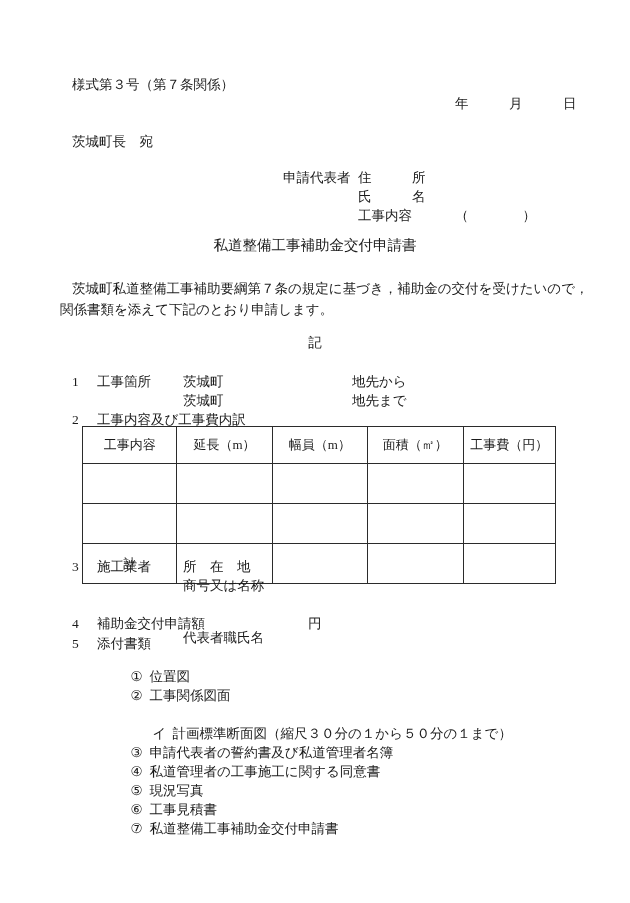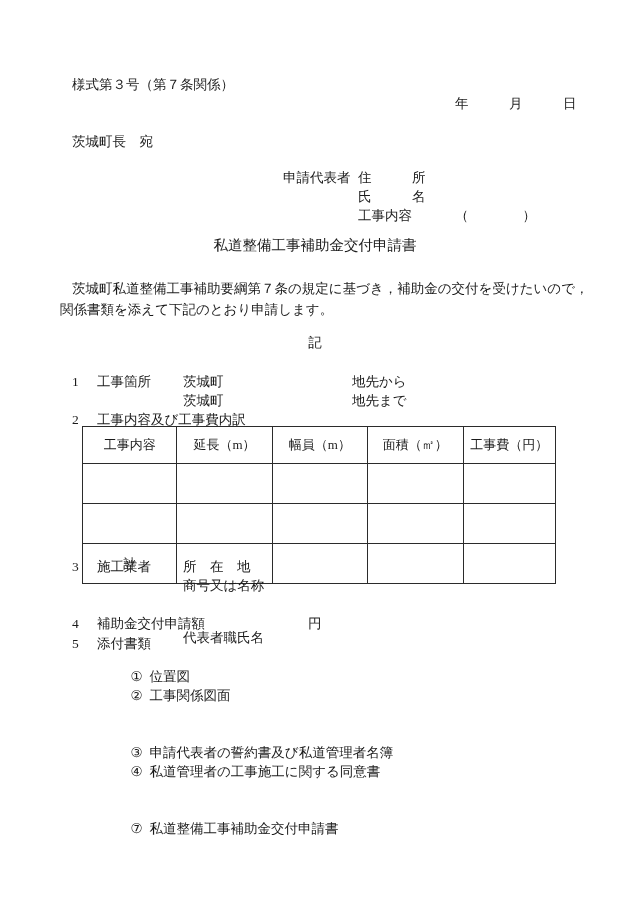--- a/index.html
+++ b/index.html
@@ -190,28 +190,37 @@
 
   <div class="row att" style="top:656px;">
     <span class="att-mark">①</span><span>位置図</span>
   </div>
 
   <div class="row att" style="top:675px;">
     <span class="att-mark">②</span><span>工事関係図面</span>
   </div>
 
 
+  <div class="row att-sub" style="top:713px;">
+    <span class="att-sub-mark">イ</span><span>計画標準断面図（縮尺３０分の１から５０分の１まで）</span>
+  </div>
 
   <div class="row att" style="top:732px;">
     <span class="att-mark">③</span><span>申請代表者の誓約書及び私道管理者名簿</span>
   </div>
 
   <div class="row att" style="top:751px;">
     <span class="att-mark">④</span><span>私道管理者の工事施工に関する同意書</span>
   </div>
 
-
+  <div class="row att" style="top:770px;">
+    <span class="att-mark">⑤</span><span>現況写真</span>
+  </div>
+
+  <div class="row att" style="top:789px;">
+    <span class="att-mark">⑥</span><span>工事見積書</span>
+  </div>
 
   <div class="row att" style="top:808px;">
     <span class="att-mark">⑦</span><span>私道整備工事補助金交付申請書</span>
   </div>
 
 </div>
 
 </body></html>

